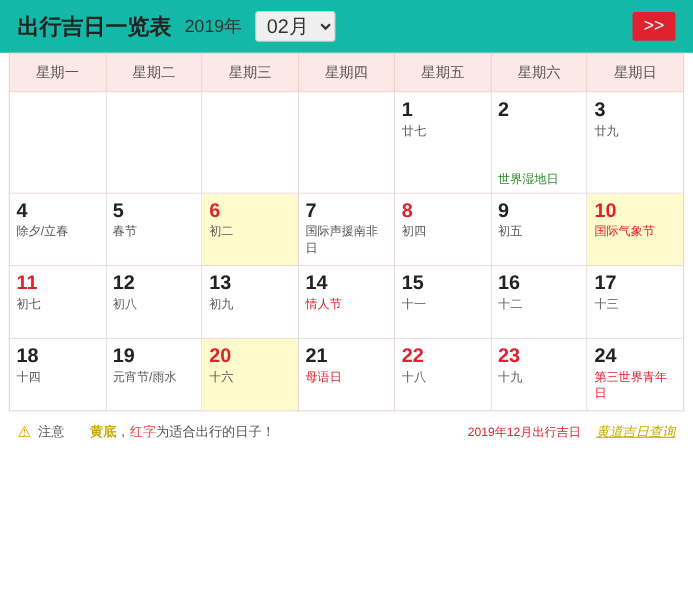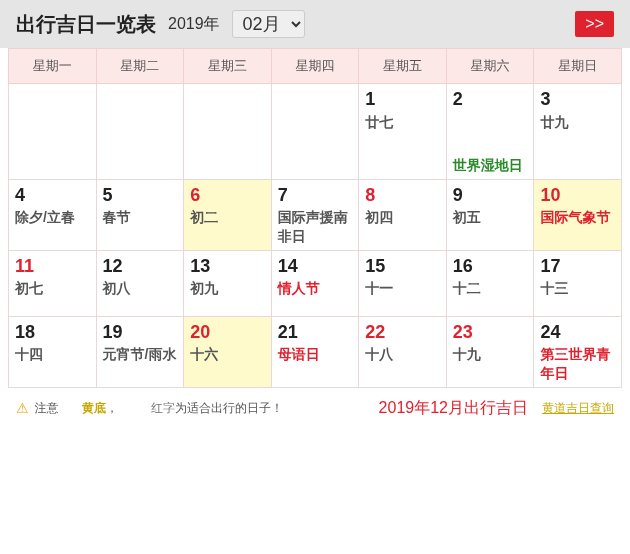--- a/index.html
+++ b/index.html
@@ -9,21 +9,21 @@
       width: 630px;
       min-height: 554px;
       overflow: hidden;
     }
 
     
     .header {
       display: flex;
       align-items: center;
       padding: 10px 16px;
-      background: #e5e5e5;
+      background: #14b8a6;
       gap: 12px;
     }
     .header-title {
       font-size: 20px;
       font-weight: bold;
       color: #222;
     }
     .header-year {
       font-size: 16px;
       color: #333;
@@ -74,57 +74,57 @@
       position: relative;
     }
     .cell-day {
       font-size: 18px;
       font-weight: bold;
       color: #222;
       line-height: 1.2;
     }
     .cell-day.red { color: #e0212e; }
     .cell-sub {
-      font-size: 14px;
+      font-size: 11px;
       color: #555;
       margin-top: 2px;
       line-height: 1.3;
-      font-weight: bold;
     }
     .cell-sub.red { color: #e0212e; }
     .cell-sub.green { color: #2a8a2a; margin-top: 45px; }
 
     td.yellow-bg { background: #fffacc; }
     td.empty { background: #fff; }
 
     
     .footer {
       display: flex;
       align-items: center;
       padding: 10px 16px 6px 16px;
       font-size: 12px;
       color: #555;
       gap: 4px;
     }
     .footer-warn {
       color: #555;
     }
     .footer-warn .yellow-text { color: #c8a800; font-weight: bold; margin-left: 20px; }
-    .footer-warn .red-text { color: #737373; margin-left: 33px; }
+    .footer-warn .red-text { color: #ef4444; }
     .footer-link {
       margin-left: auto;
       color: #e0212e;
       text-decoration: none;
-      font-size: 16px;
+      font-size: 11px;
     }
     .footer-link2 {
       color: #c8a800;
       text-decoration: underline;
       font-size: 12px;
       margin-left: 10px;
+      font-style: italic;
     }
     .warn-icon {
       color: #e8a000;
       font-size: 14px;
       margin-right: 2px;
     }
   </style>
 </head>
 <body>
 

